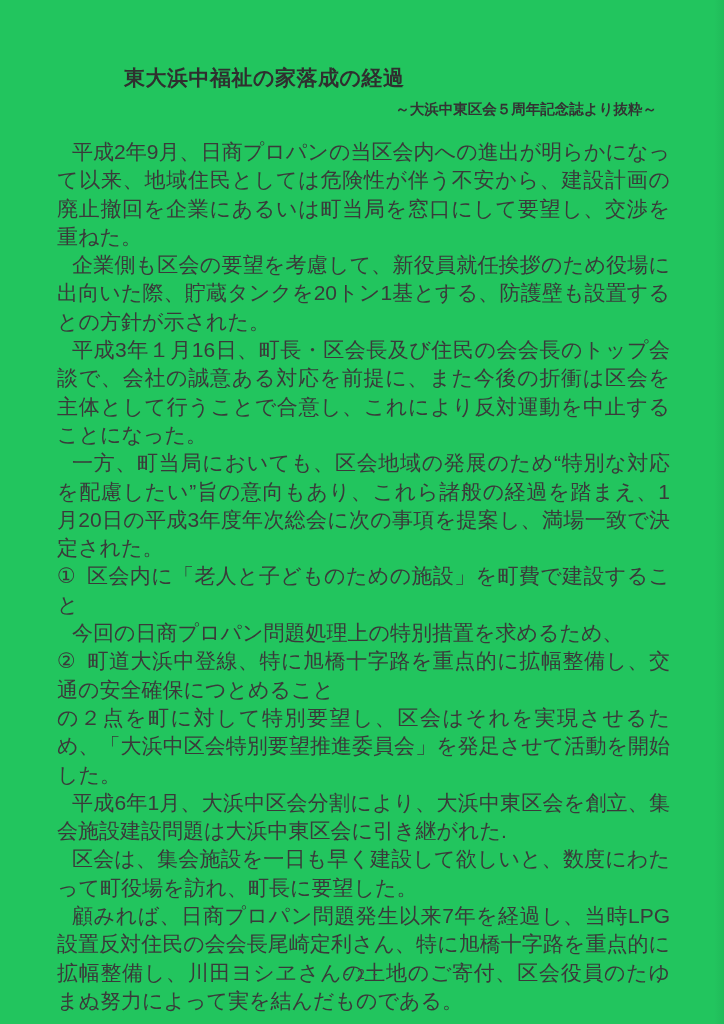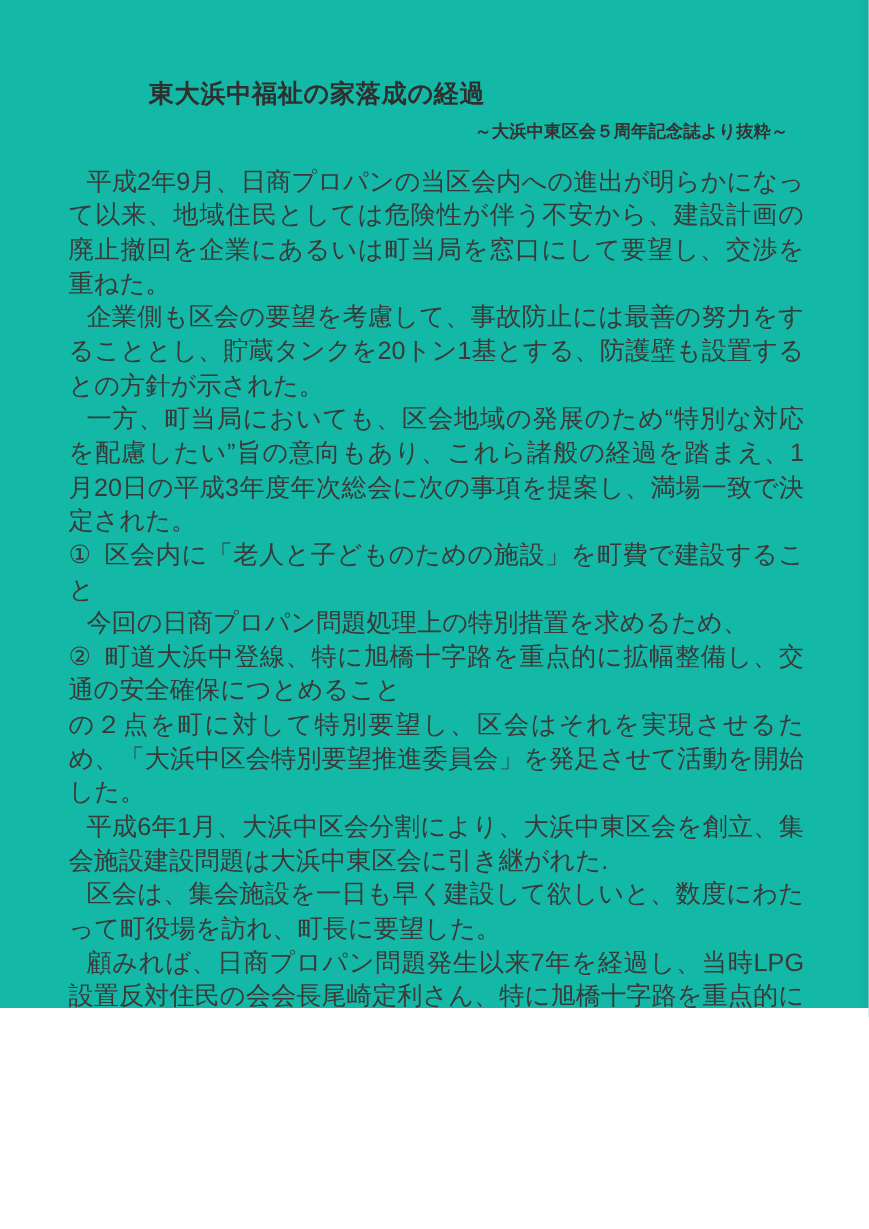--- a/index.html
+++ b/index.html
@@ -3,22 +3,22 @@
 <meta charset="utf-8">
 <style>
   html, body {
     margin: 0;
     padding: 0;
     background: #ffffff;
   }
   .page {
     position: relative;
     width: 724px;
-    height: 840px;
-    background: #14b8a6;
+    height: 1024px;
+    background: #22c55e;
     overflow: hidden;
     font-family: "Liberation Sans", "DejaVu Sans", sans-serif;
     color: #3a3a3a;
   }
   .edge-shade {
     position: absolute;
     top: 0; right: 0; bottom: 0;
     width: 10px;
     background: linear-gradient(to right, rgba(0,0,0,0), rgba(0,0,0,0.05));
     pointer-events: none;
@@ -76,21 +76,22 @@
 <body>
 
 <div class="page">
 
   <h1 class="doc-title">東大浜中福祉の家落成の経過</h1>
 
   <div class="doc-subtitle">～大浜中東区会５周年記念誌より抜粋～</div>
 
   <div class="doc-body">
       <p class="para indent">平成2年9月、日商プロパンの当区会内への進出が明らかになって以来、地域住民としては危険性が伴う不安から、建設計画の廃止撤回を企業にあるいは町当局を窓口にして要望し、交渉を重ねた。</p>
-      <p class="para indent">企業側も区会の要望を考慮して、事故防止には最善の努力をすることとし、貯蔵タンクを20トン1基とする、防護壁も設置するとの方針が示された。</p>
+      <p class="para indent">企業側も区会の要望を考慮して、新役員就任挨拶のため役場に出向いた際、貯蔵タンクを20トン1基とする、防護壁も設置するとの方針が示された。</p>
+      <p class="para indent">平成3年１月16日、町長・区会長及び住民の会会長のトップ会談で、会社の誠意ある対応を前提に、また今後の折衝は区会を主体として行うことで合意し、これにより反対運動を中止することになった。</p>
       <p class="para indent">一方、町当局においても、区会地域の発展のため“特別な対応を配慮したい”旨の意向もあり、これら諸般の経過を踏まえ、1月20日の平成3年度年次総会に次の事項を提案し、満場一致で決定された。</p>
       <p class="para">① 区会内に「老人と子どものための施設」を町費で建設すること</p>
       <p class="para indent">今回の日商プロパン問題処理上の特別措置を求めるため、</p>
       <p class="para">② 町道大浜中登線、特に旭橋十字路を重点的に拡幅整備し、交通の安全確保につとめること</p>
       <p class="para">の２点を町に対して特別要望し、区会はそれを実現させるため、「大浜中区会特別要望推進委員会」を発足させて活動を開始した。</p>
       <p class="para indent">平成6年1月、大浜中区会分割により、大浜中東区会を創立、集会施設建設問題は大浜中東区会に引き継がれた.</p>
       <p class="para indent">区会は、集会施設を一日も早く建設して欲しいと、数度にわたって町役場を訪れ、町長に要望した。</p>
       <p class="para indent">顧みれば、日商プロパン問題発生以来7年を経過し、当時LPG設置反対住民の会会長尾崎定利さん、特に旭橋十字路を重点的に拡幅整備し、川田ヨシヱさんの土地のご寄付、区会役員のたゆまぬ努力によって実を結んだものである。</p>
     </div>
 

